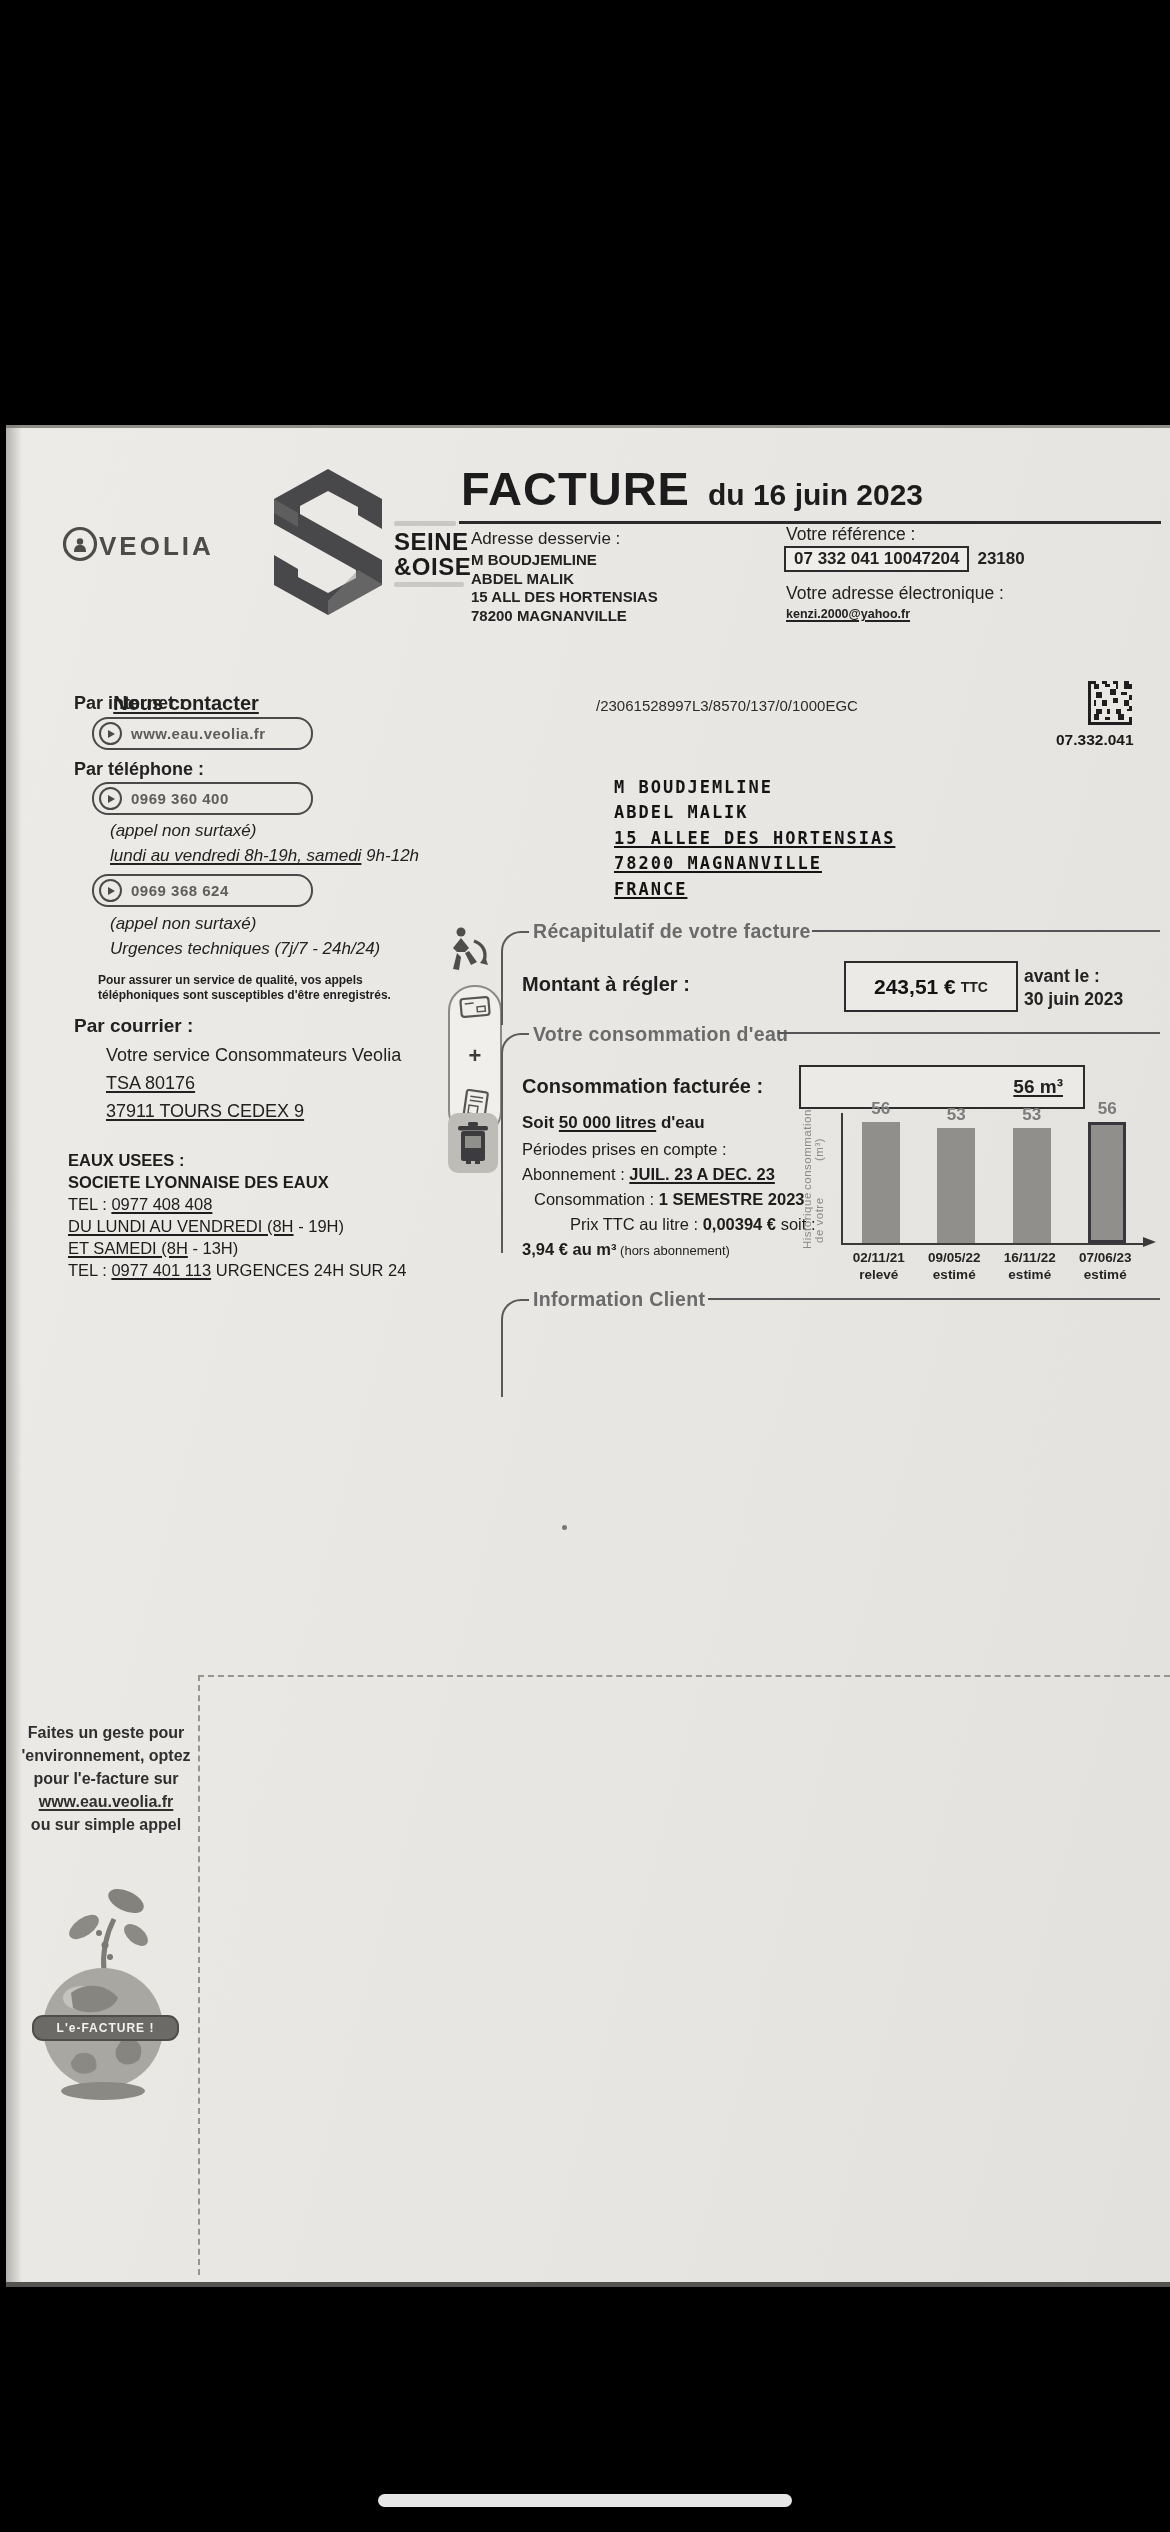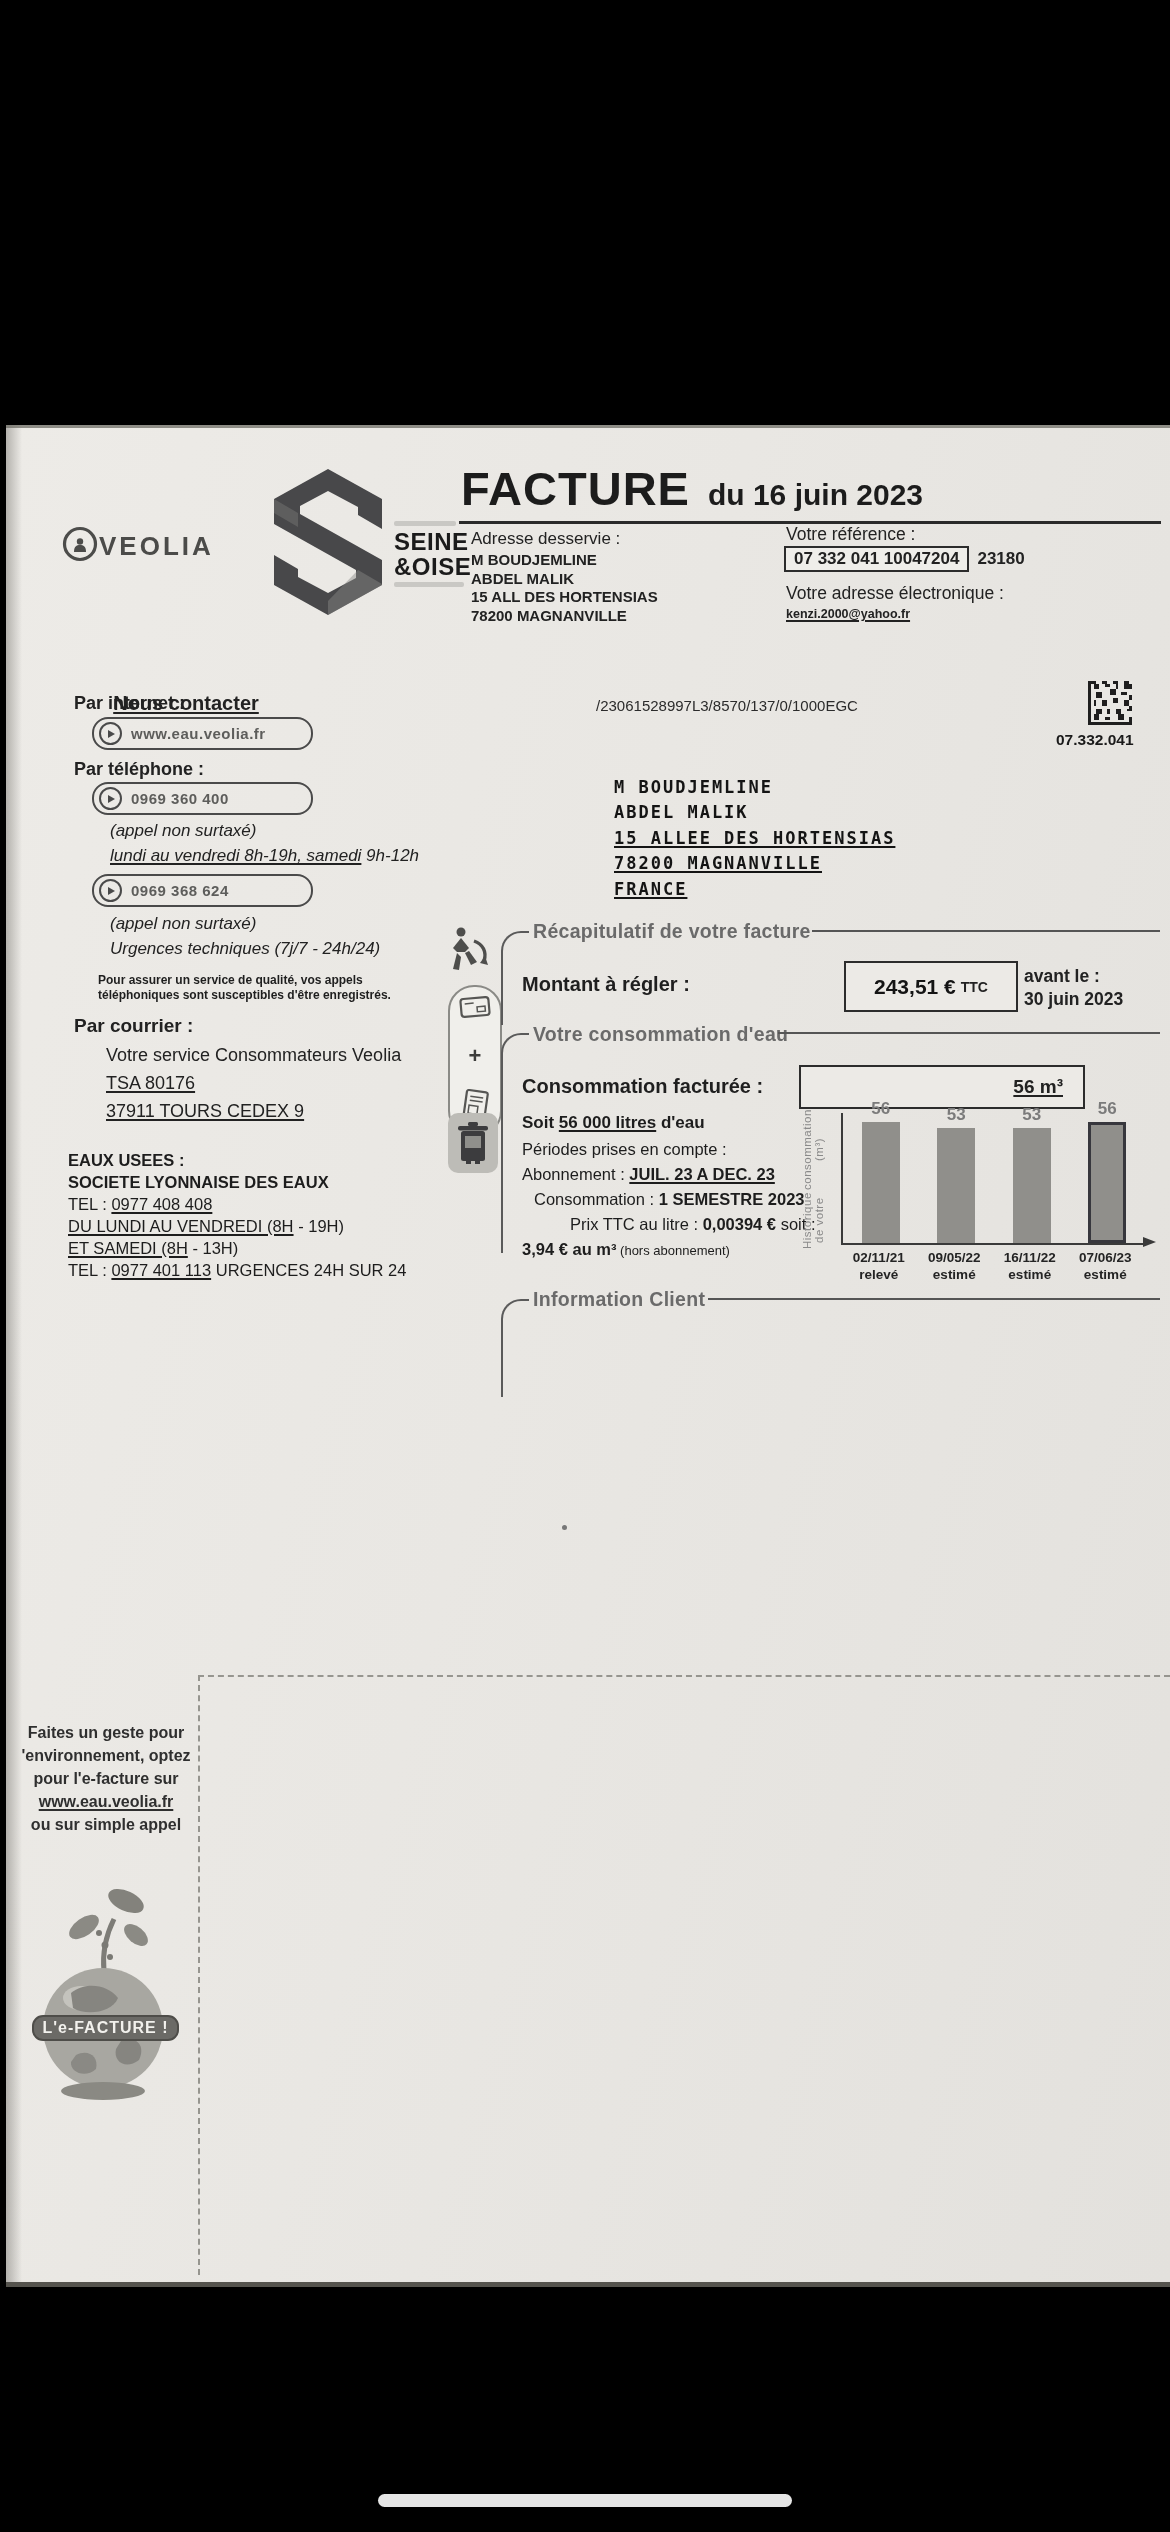--- a/index.html
+++ b/index.html
@@ -78,21 +78,21 @@
              padding:8px 0;}
   .plus{font-size:22px;font-weight:800;color:#3d3d3b;line-height:18px;}
   .trash-wrap{background:#bdbcb7;border-radius:10px;display:flex;align-items:center;justify-content:center;}
   
   .dash-h{border-top:2px dashed #96958f;}
   .dash-v{border-left:2px dashed #96958f;}
   
   .footer-text{font-size:16px;font-weight:600;color:#2f2f2f;line-height:23px;text-align:center;}
   .efacture-banner{background:#6b6a66;border:2px solid #4e4d49;border-radius:11px;
                    display:flex;align-items:center;justify-content:center;
-                   color:#f2f1ed;font-size:16px;font-weight:800;letter-spacing:1px;}
+                   color:#f2f1ed;font-size:12px;font-weight:800;letter-spacing:1px;}
   .dot{width:5px;height:5px;border-radius:50%;background:#777;}
   .home-indicator{position:absolute;left:378px;top:2494px;width:414px;height:13px;
                   border-radius:7px;background:#e6e6e6;}
 </style>
 </head>
 <body>
 
 <div class="screen">
   <div class="paper">
     <div class="paper-top-edge"></div>
@@ -267,21 +267,21 @@
     </div>
 
     <div class="abs bracket" style="left:495px;top:608px;width:26px;height:218px;"></div>
     <div class="abs section-title" style="left:527px;top:598px;">Votre consommation d'eau</div>
     <div class="abs rule" style="left:772px;top:607px;width:382px;"></div>
     <div class="abs b" style="left:516px;top:650px;font-size:20px;color:#1f1f1f;">Consommation facturée :</div>
     <div class="abs conso-box" style="left:793px;top:640px;width:215px;height:40px;padding-left:47px;">
       <span class="conso-val u">56 m³</span>
     </div>
     <div class="abs cons-line b" style="left:516px;top:688px;font-size:17px;">
-      <span>Soit </span><span class="u">56 000 litres</span><span> d'eau</span>
+      <span>Soit </span><span class="u">50 000 litres</span><span> d'eau</span>
     </div>
     <div class="abs cons-line" style="left:516px;top:714px;">Périodes prises en compte :</div>
     <div class="abs cons-line" style="left:516px;top:739px;">
       <span>Abonnement : </span><span class="b u">JUIL. 23 A DEC. 23</span>
     </div>
     <div class="abs cons-line" style="left:528px;top:764px;">
       <span>Consommation : </span><span class="b">1 SEMESTRE 2023</span>
     </div>
     <div class="abs cons-line" style="left:516px;top:789px;margin-left:48px;">
       <span>Prix TTC au litre : </span><span class="b">0,00394 €</span><span> soit :</span>

